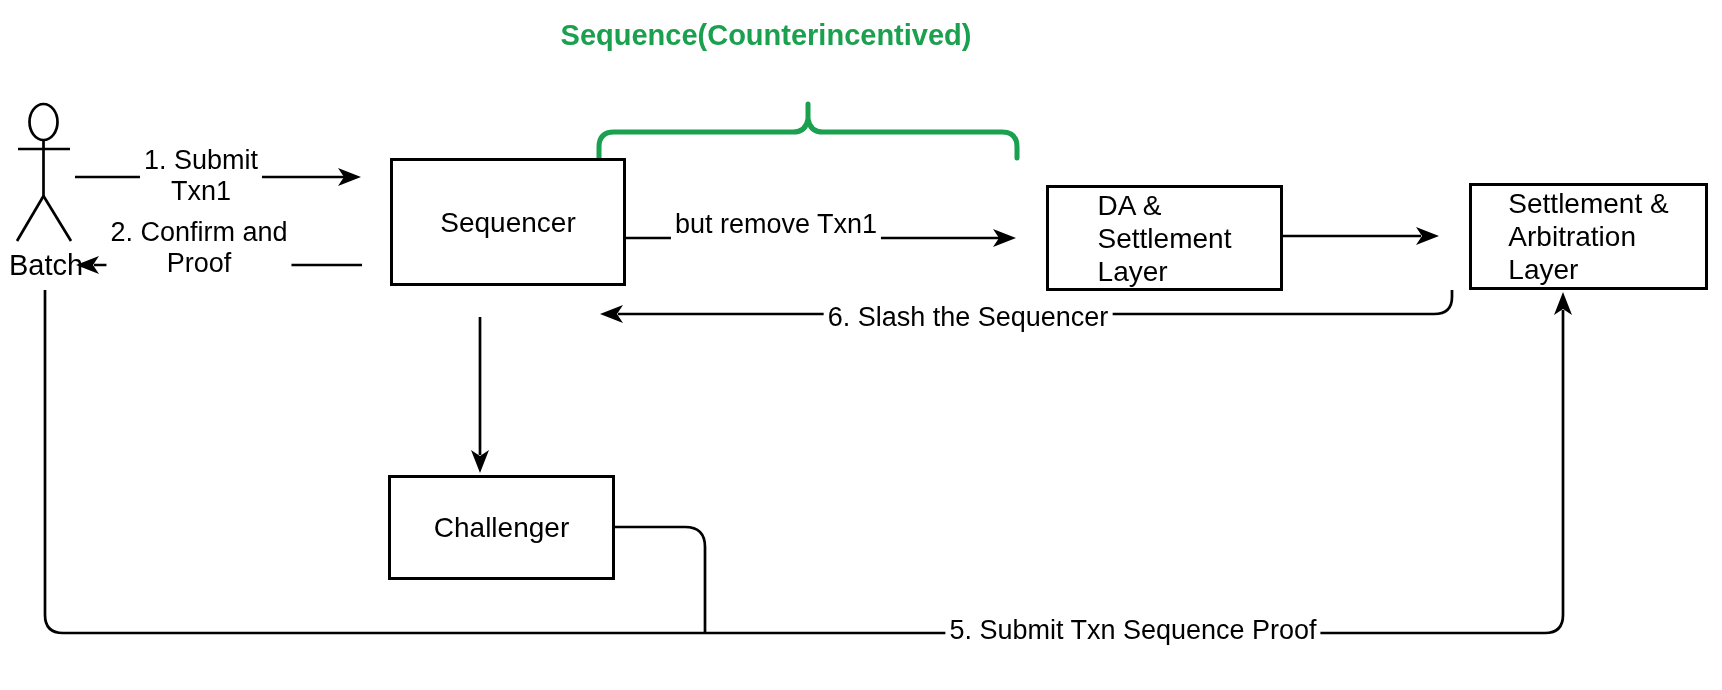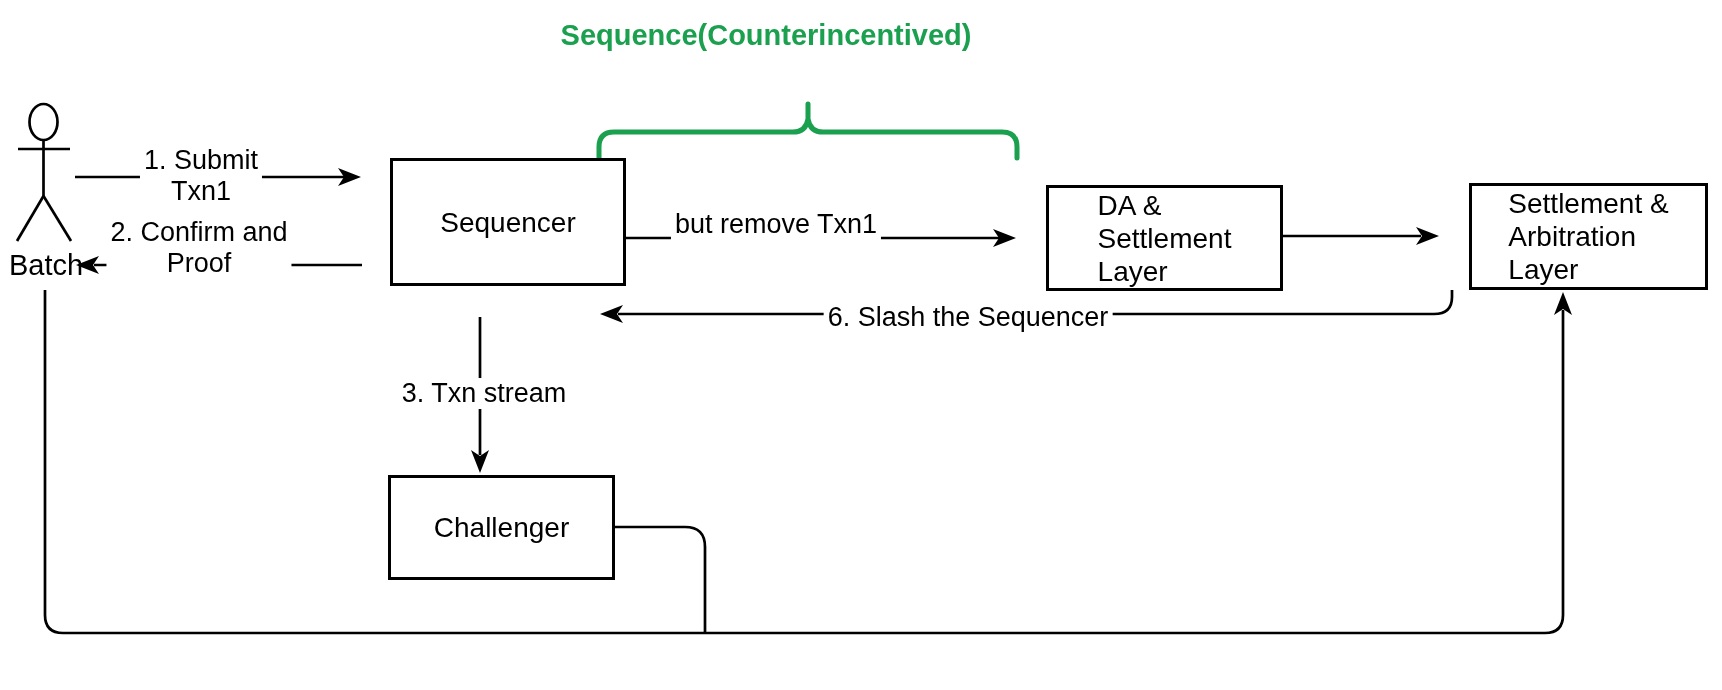--- a/index.html
+++ b/index.html
@@ -131,22 +131,22 @@
   <div class="elabel" style="left:201px; top:145px;">
     <div>1. Submit</div>
     <div>Txn1</div>
   </div>
 
   <div class="elabel" style="left:199px; top:217px;">
     <div>2. Confirm and</div>
     <div>Proof</div>
   </div>
 
-  <div class="elabel" style="left:484px; top:378px;">3. Txn stream</div>
 
   <div class="elabel" style="left:776px; top:209px;">
     <div>but remove Txn1</div>
   </div>
 
+  <div class="elabel" style="left:1133px; top:615px;">5. Submit Txn Sequence Proof</div>
 
   <div class="elabel" style="left:968px; top:302px;">6. Slash the Sequencer</div>
 
 </div>
 
 </body></html>

